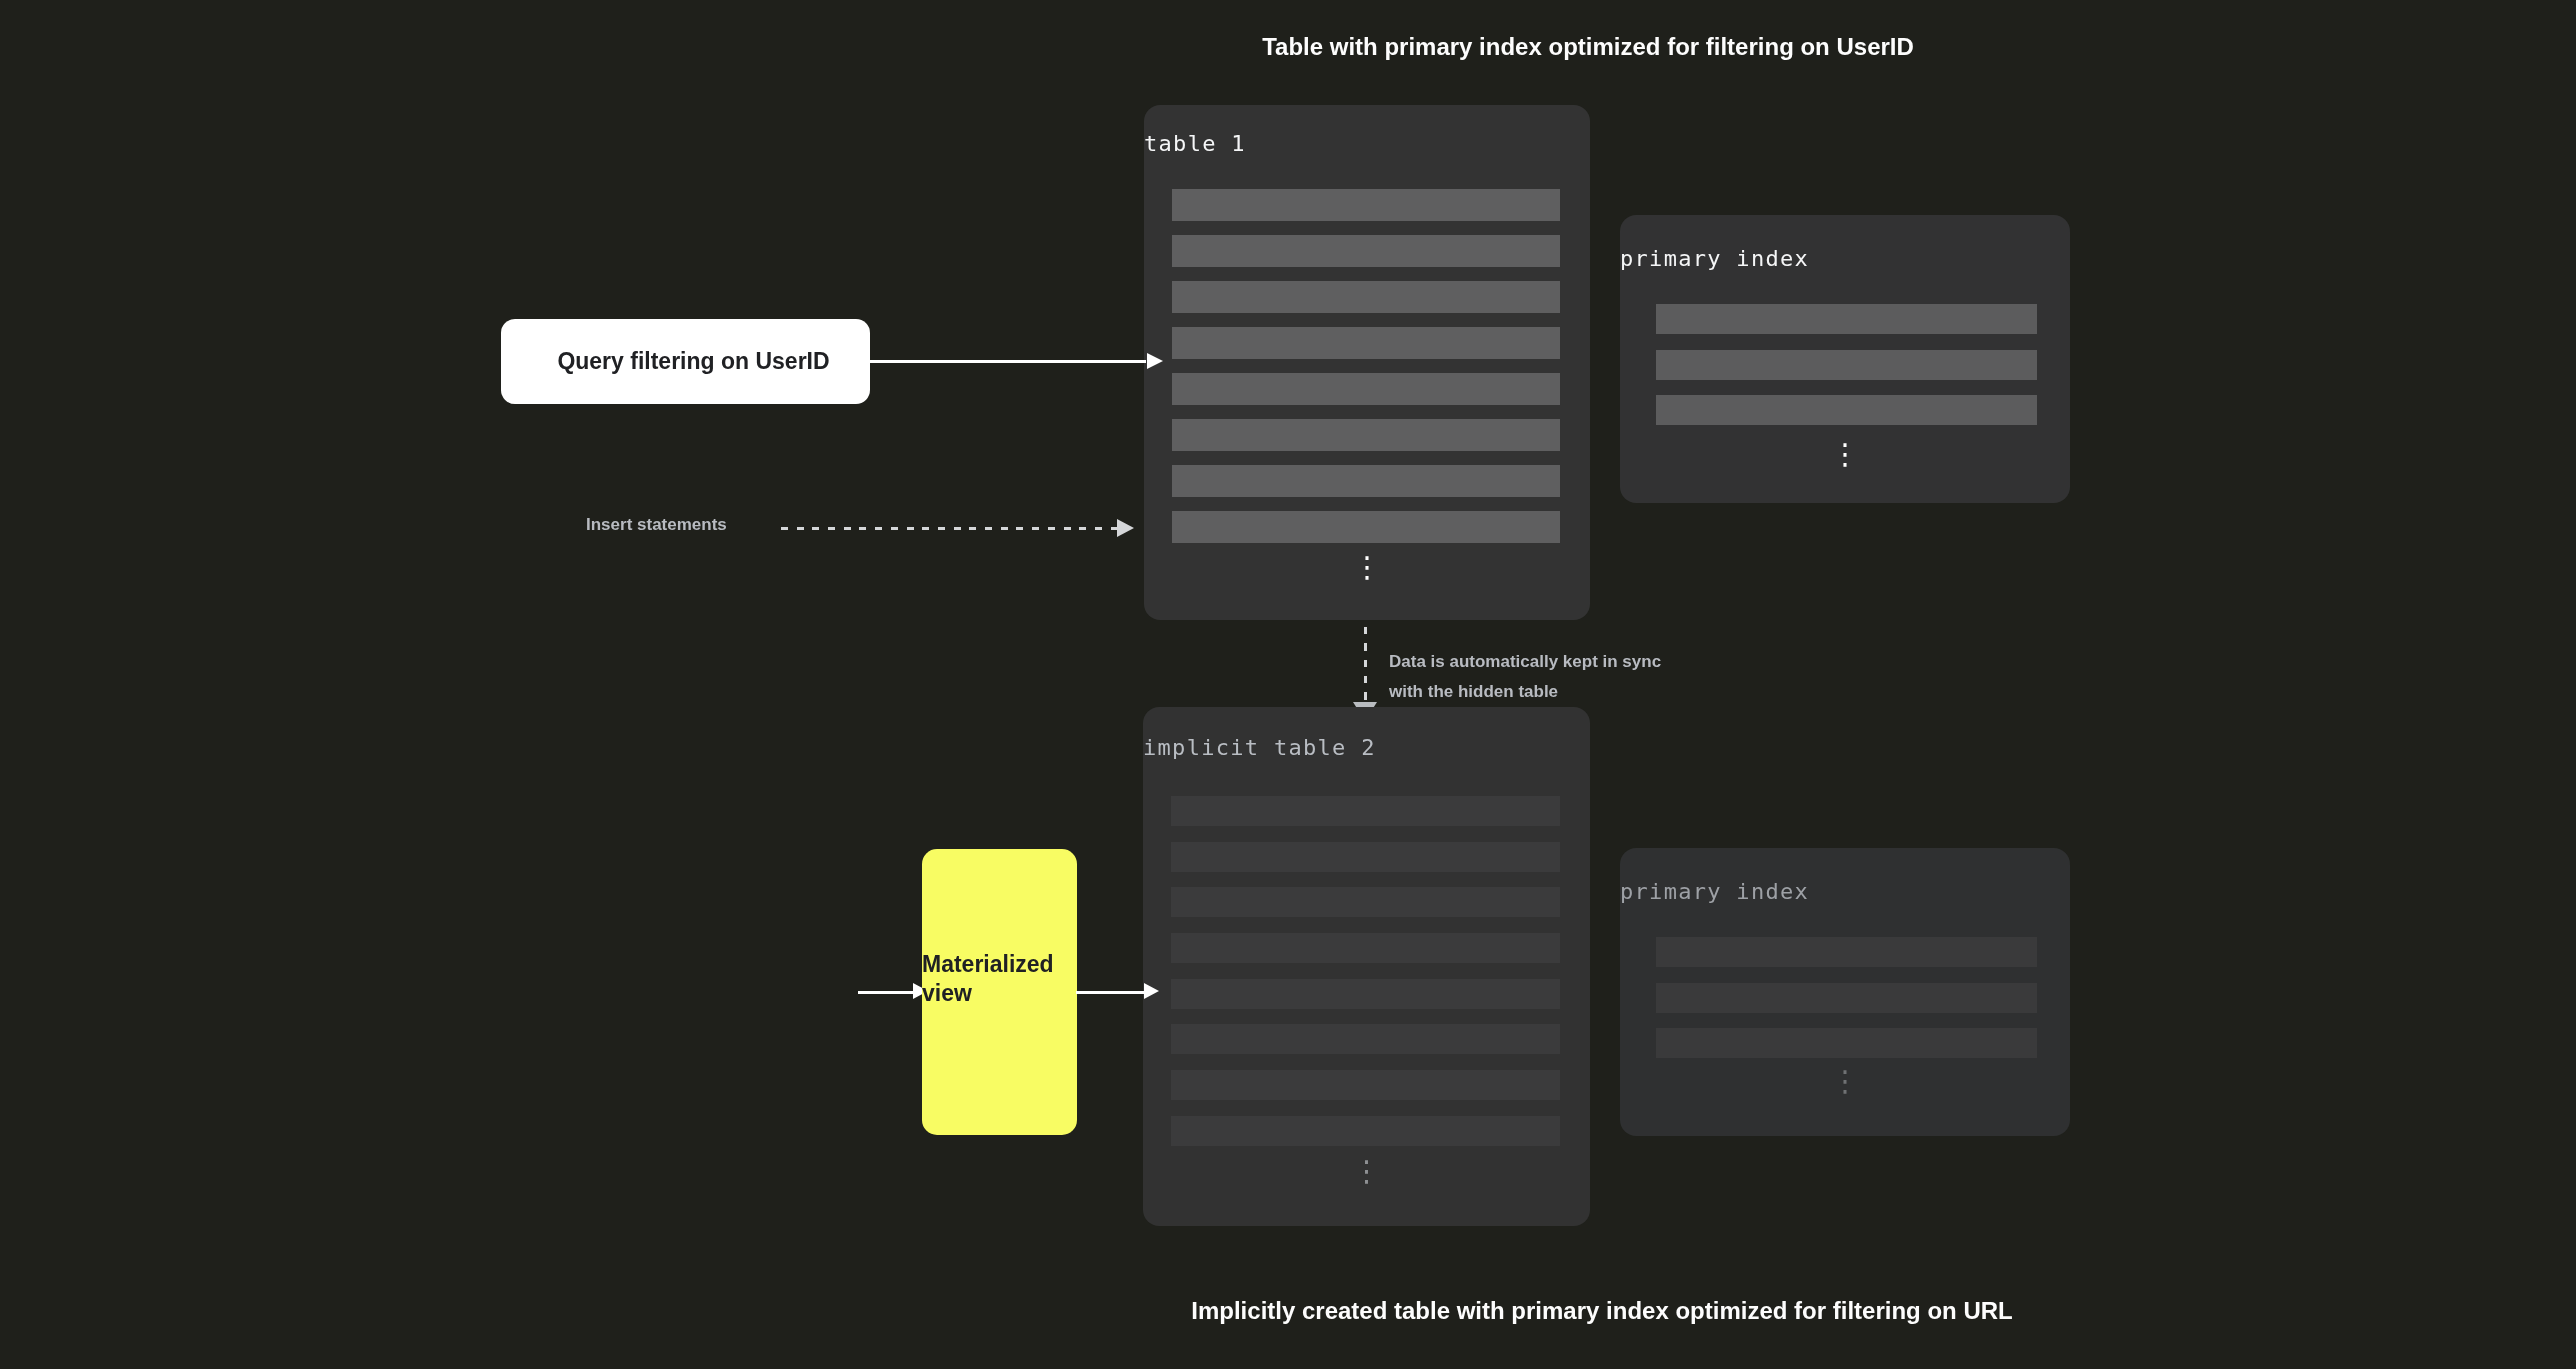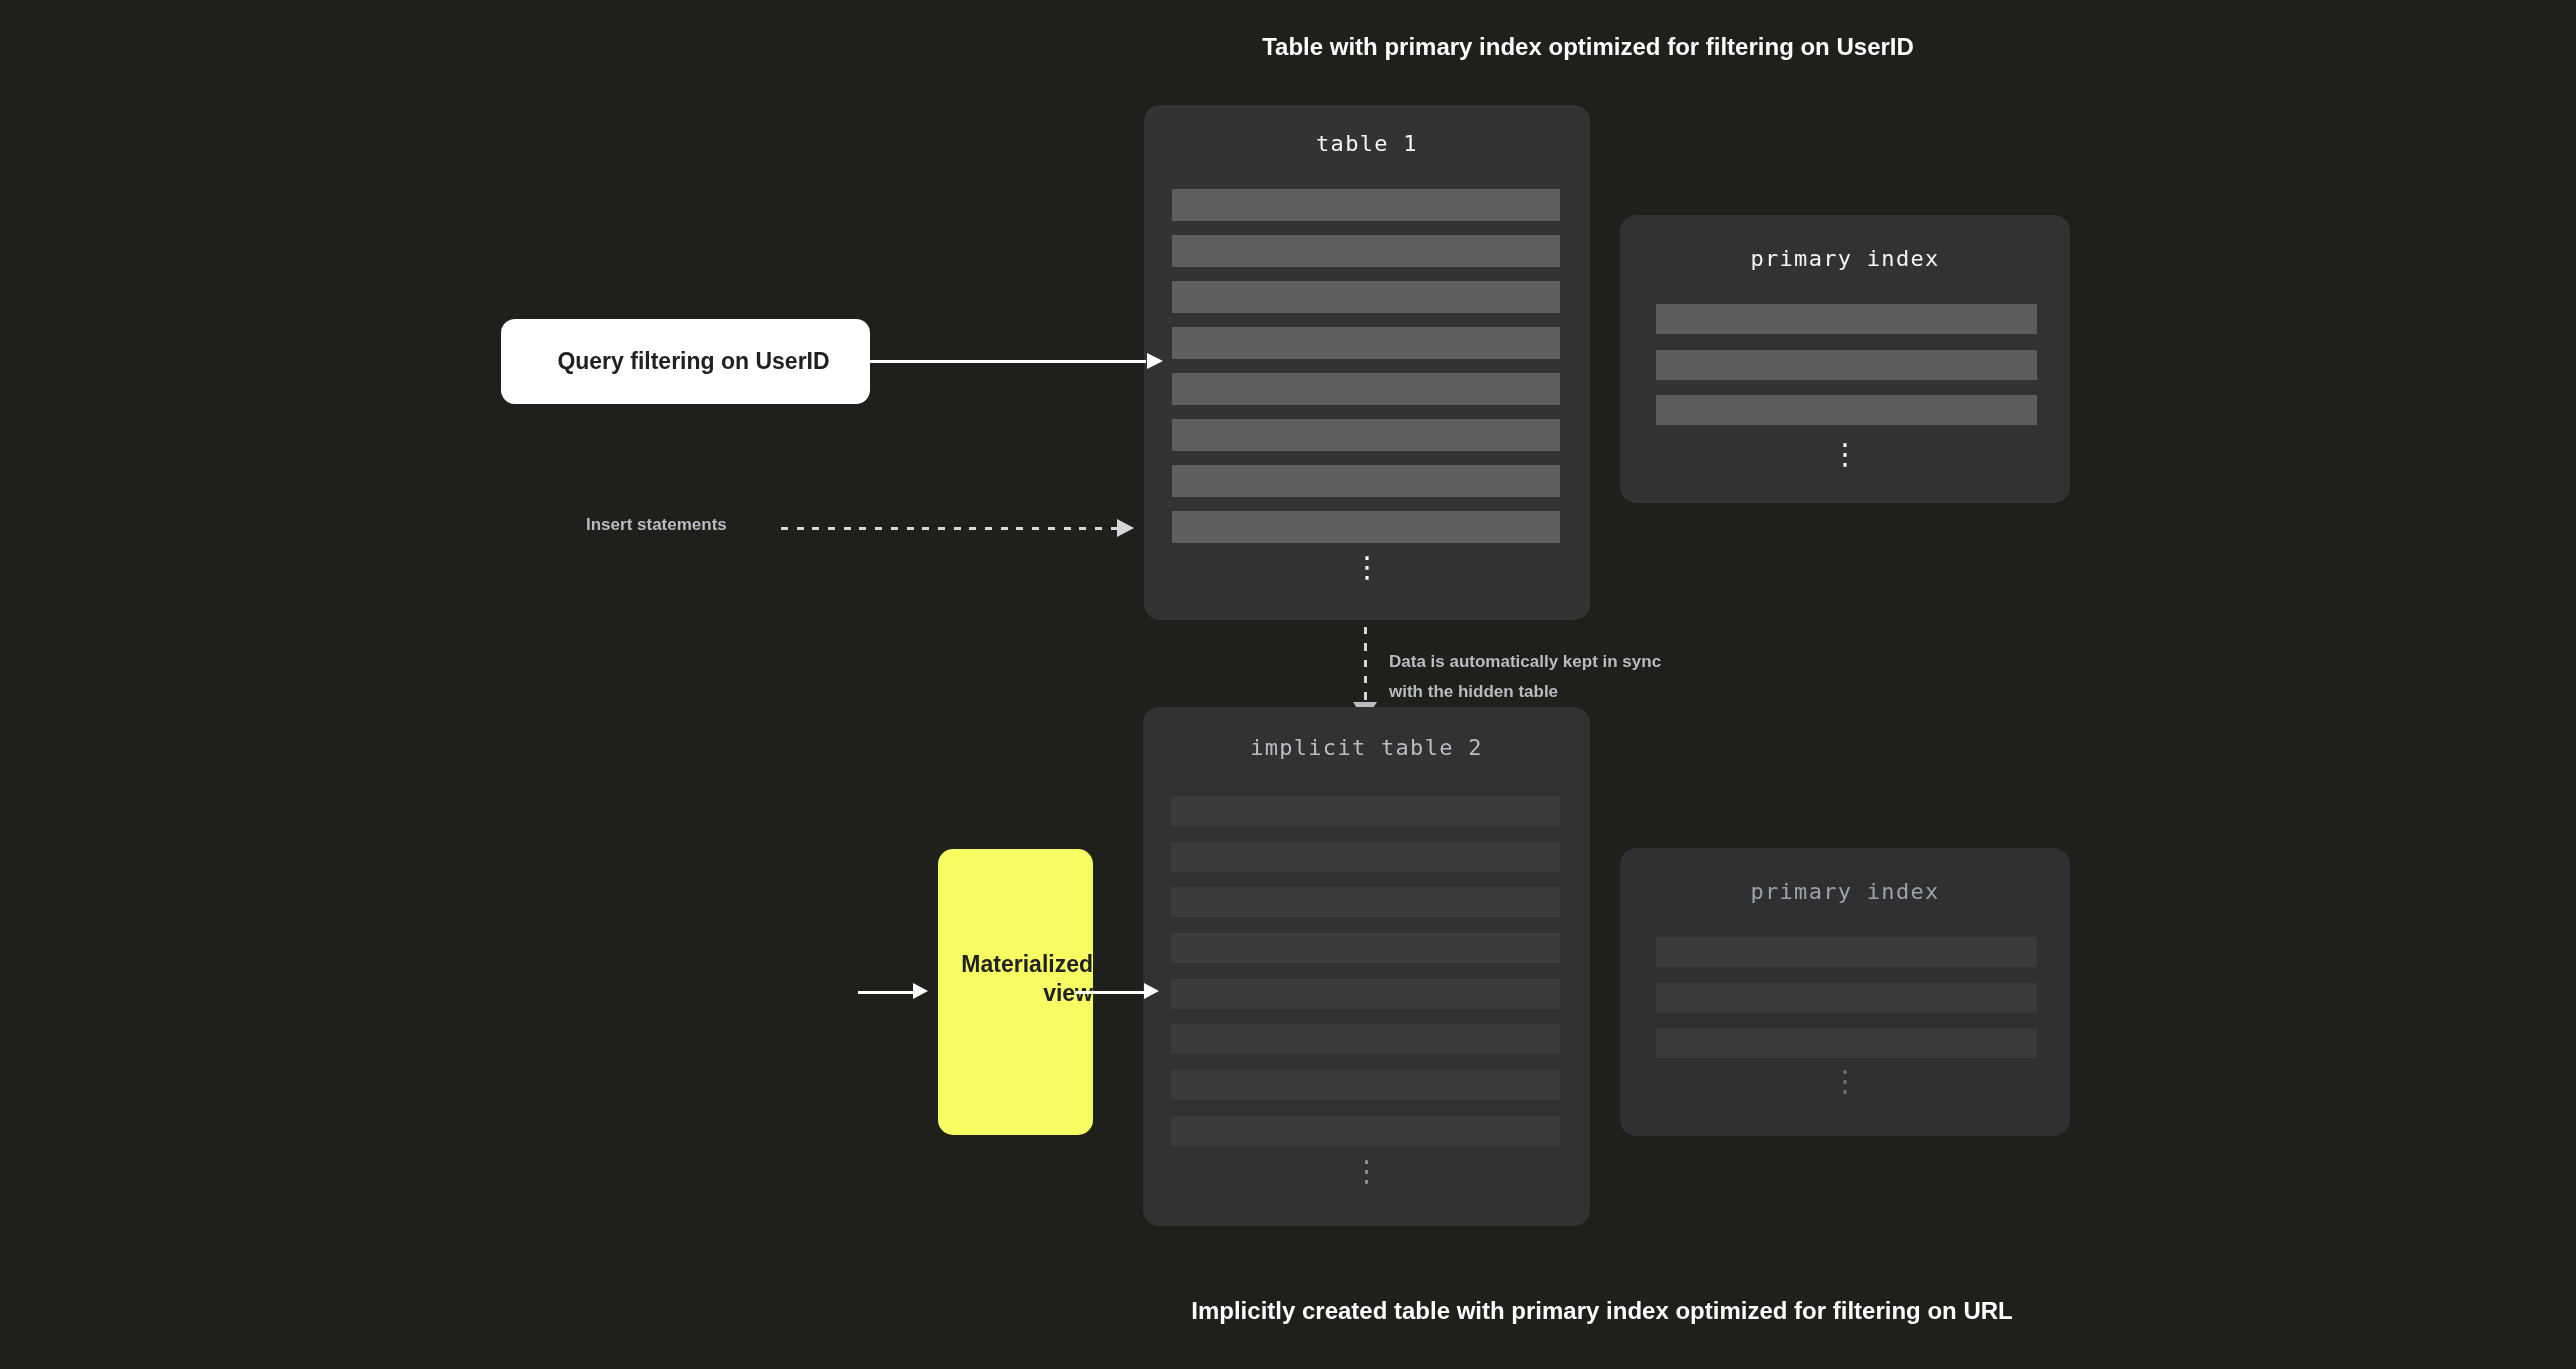--- a/index.html
+++ b/index.html
@@ -15,21 +15,21 @@
   #caption-top { left:1588px; top:33px; }
   #caption-bottom { left:1602px; top:1297px; }
 
   .panel { position:absolute; border-radius:16.3px; }
   #table1    { left:1144px; top:105px;  width:446px; height:515px; background:#333333; }
   #pi-top    { left:1620px; top:215px;  width:450px; height:288px; background:#323233; }
   #table2    { left:1143px; top:707px; width:447px; height:519px; background:#323232; }
   #pi-bottom { left:1620px; top:848px; width:450px; height:288px; background:#2f3031; }
 
   .panel-title {
-    position:absolute; left:0; width:100%; text-align:center;
+    position:absolute; left:0; width:100%; 
     font-family:"DejaVu Sans Mono", monospace; font-size:22px; letter-spacing:1.3px;
   }
   #table1 .panel-title { top:26.4px;  color:#f5f6f7; }
   #pi-top .panel-title { top:31px;  color:#f5f6f7; }
   #table2 .panel-title { top:28px;  color:#b9bdc3; }
   #pi-bottom .panel-title { top:31px; color:#9ea1a6; }
 
   .rows { position:absolute; display:flex; flex-direction:column; }
   #table1 .rows { left:28px; right:30px; top:84px; gap:14px; }
   #pi-top .rows, #pi-bottom .rows { left:36px; right:33px; top:89px; gap:15.7px; }
@@ -54,23 +54,23 @@
     position:absolute; background:#ffffff; border-radius:14px;
     display:flex; align-items:center; justify-content:center;
     color:#202124; font-weight:bold; font-size:23px;padding-left:16px;
   }
   #q-userid { left:501px; top:319px;  width:353px; height:85px; }
   #q-url    { left:501px; top:951px; width:353px; height:84px; }
 
   #mat-view {
     position:absolute; left:922px; top:849px; width:155px; height:286px;
     background:#f8fc63; border-radius:15px;
-    display:flex; flex-direction:column; align-items:flex-end; justify-content:center;
+    display:flex; flex-direction:column; align-items:flex-start; justify-content:center;
     padding-bottom:26.4px; box-sizing:border-box;
-    color:#202124; font-weight:bold; font-size:23px; line-height:29px; text-align:center;margin-left:16px;
+    color:#202124; font-weight:bold; font-size:23px; line-height:29px; text-align:center;
   }
 
   .gray-label {
     position:absolute; color:#b8bbc1; font-weight:bold; font-size:17px; white-space:nowrap;
   }
   #insert-label { left:586px; top:515px; }
   #sync-note    { left:1389px; top:647px; line-height:29.5px; }
 
   .arrow-line { position:absolute; height:2.5px; background:#ffffff; }
   .arrow-head { position:absolute; width:0; height:0; }

